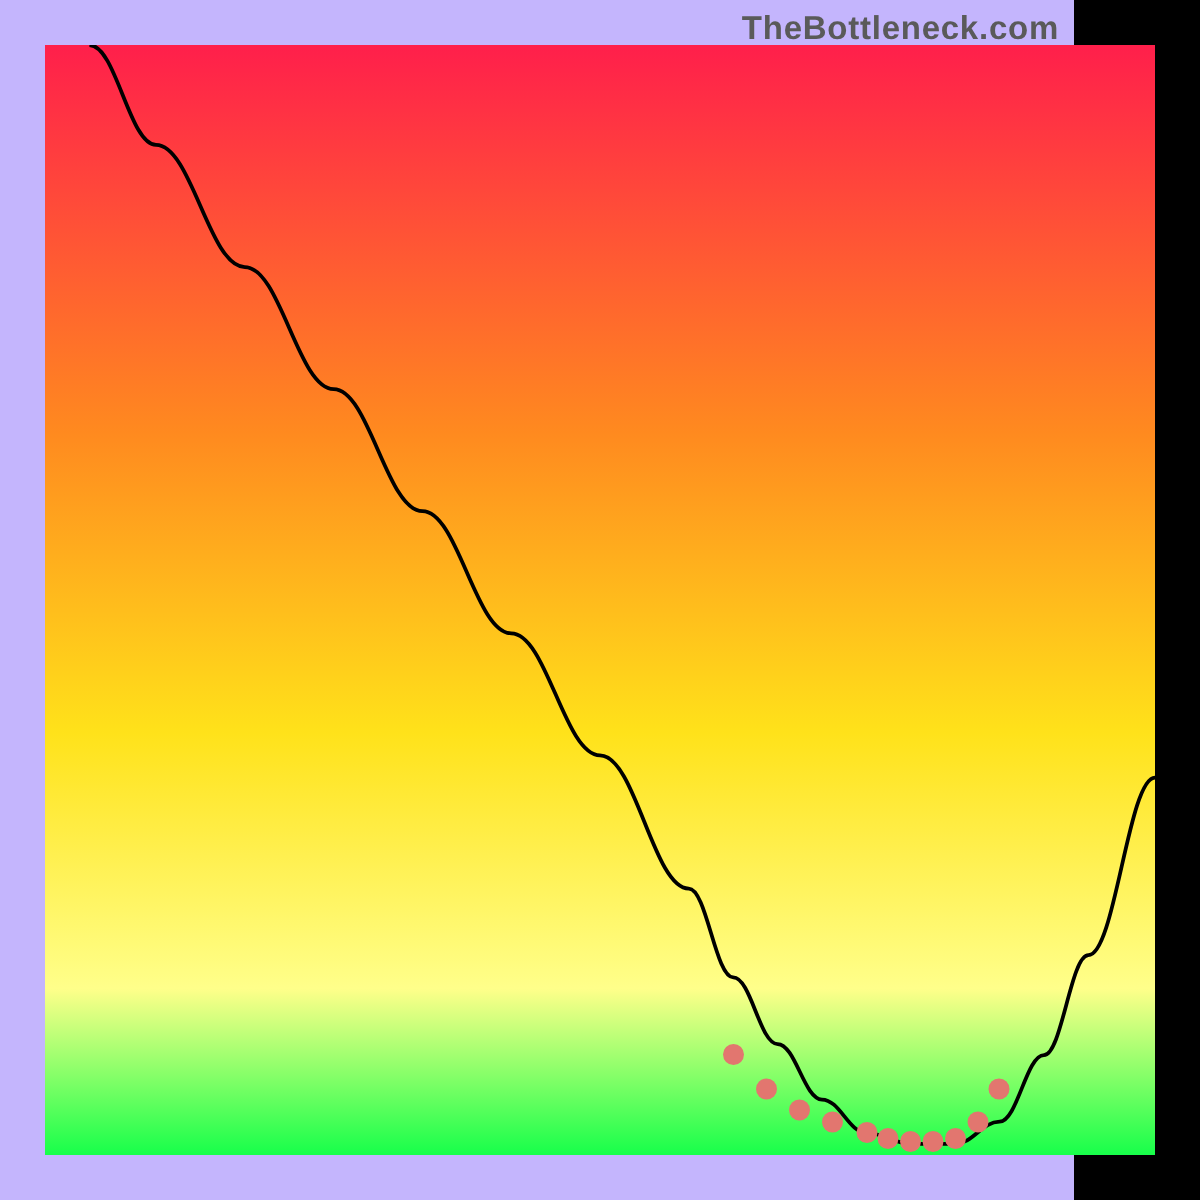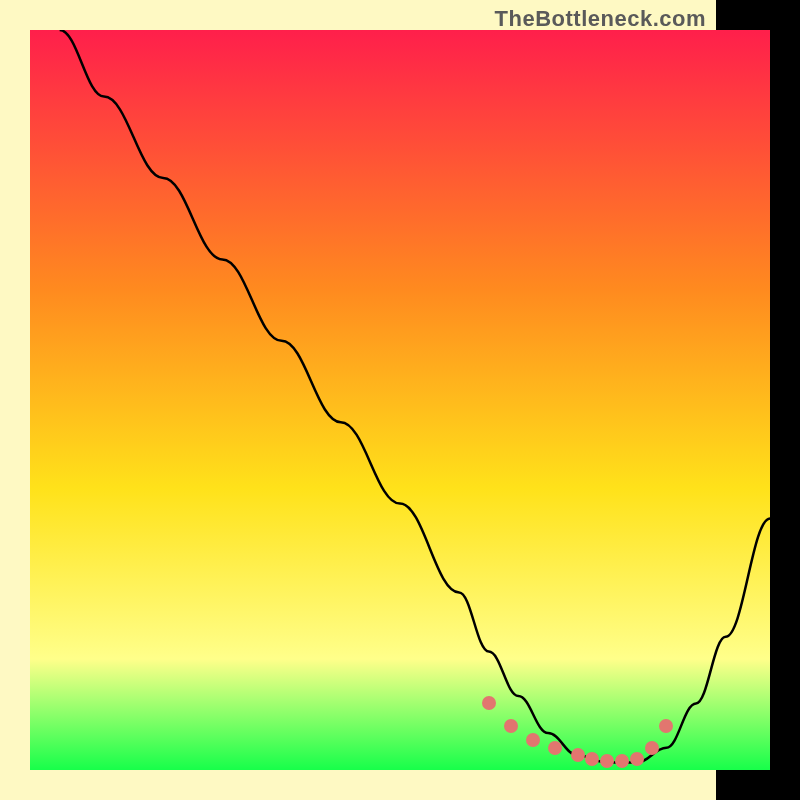--- a/index.html
+++ b/index.html
@@ -1,21 +1,21 @@
 <!DOCTYPE html>
 <html><head>
 <meta charset="utf-8">
 <style>
   * { margin: 0; padding: 0; box-sizing: border-box; }
   html, body { width: 800px; height: 800px; overflow: hidden; background: #000; }
   .frame {
     position: relative;
     width: 716px;
     height: 800px;
-    background: #fef9c3;
+    background: #c4b5fd;
   }
   .watermark {
     position: absolute;
     top: 6px;
     right: 10px;
     font-family: Arial, Helvetica, sans-serif;
     font-size: 22px;
     font-weight: bold;
     color: #5a5a5a;
     letter-spacing: 0.5px;

